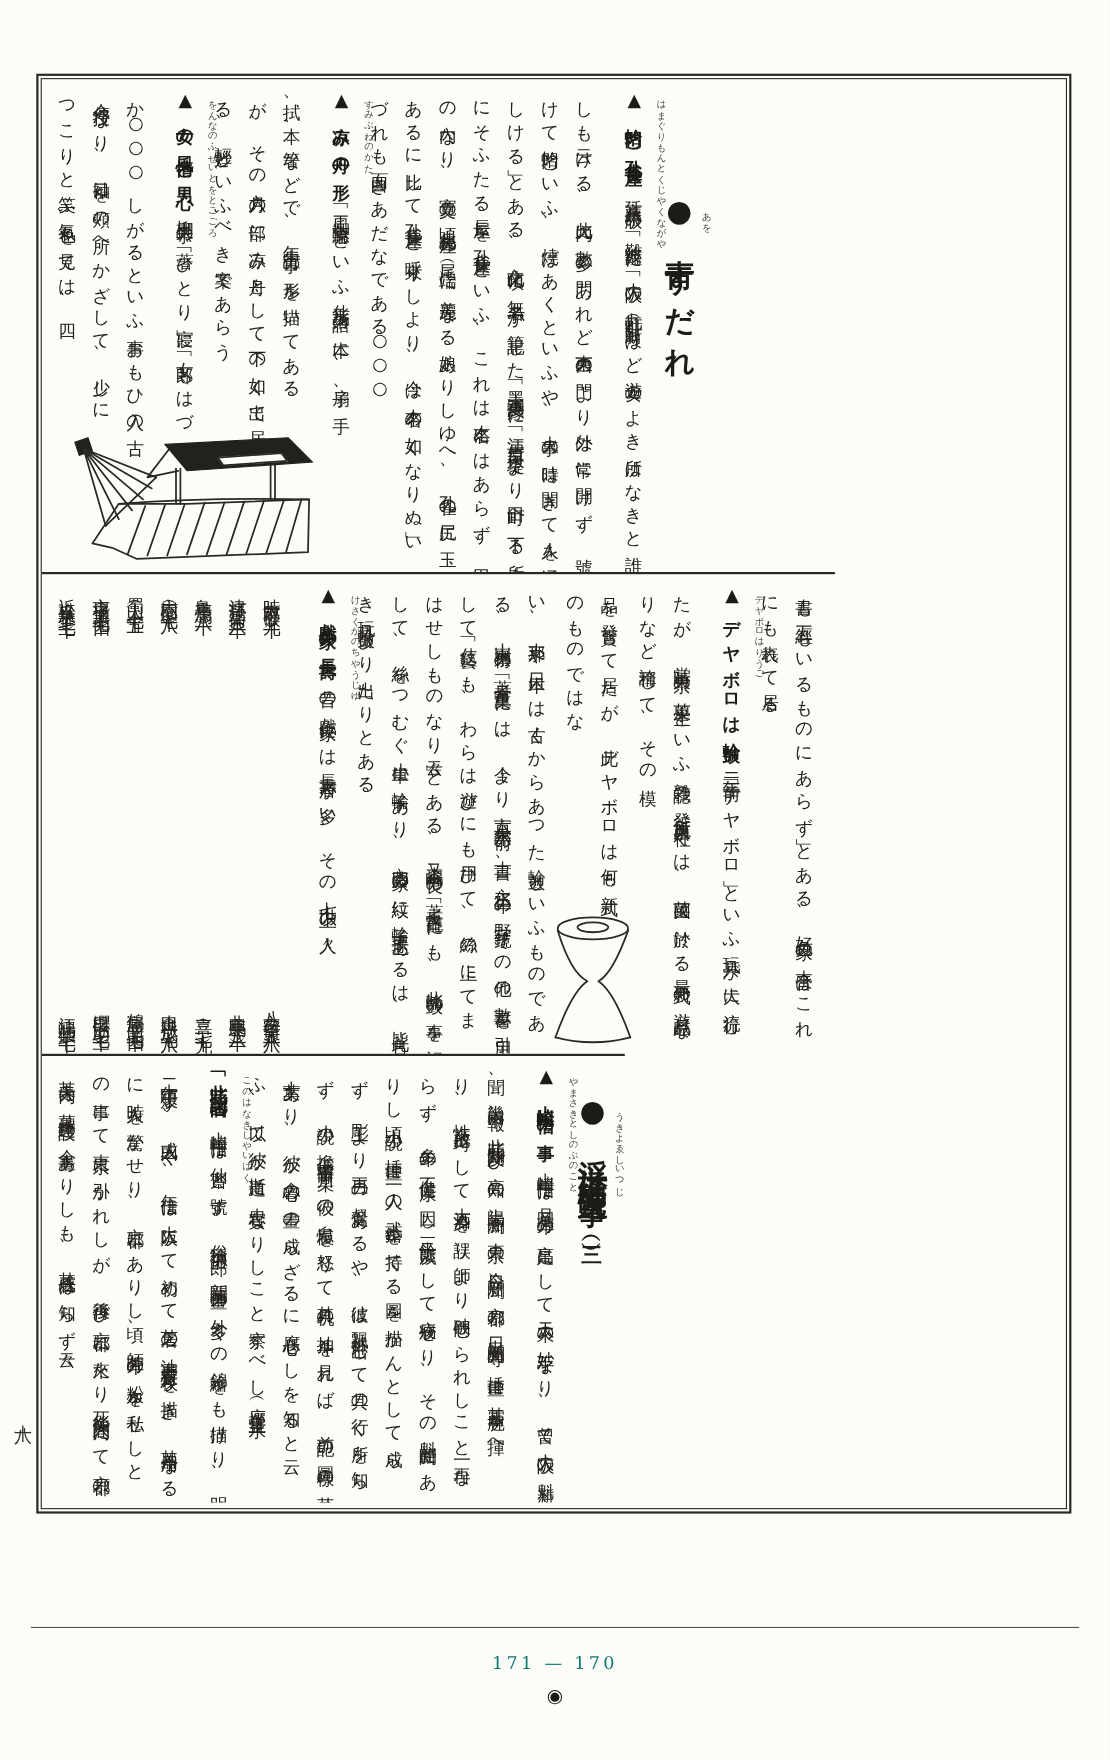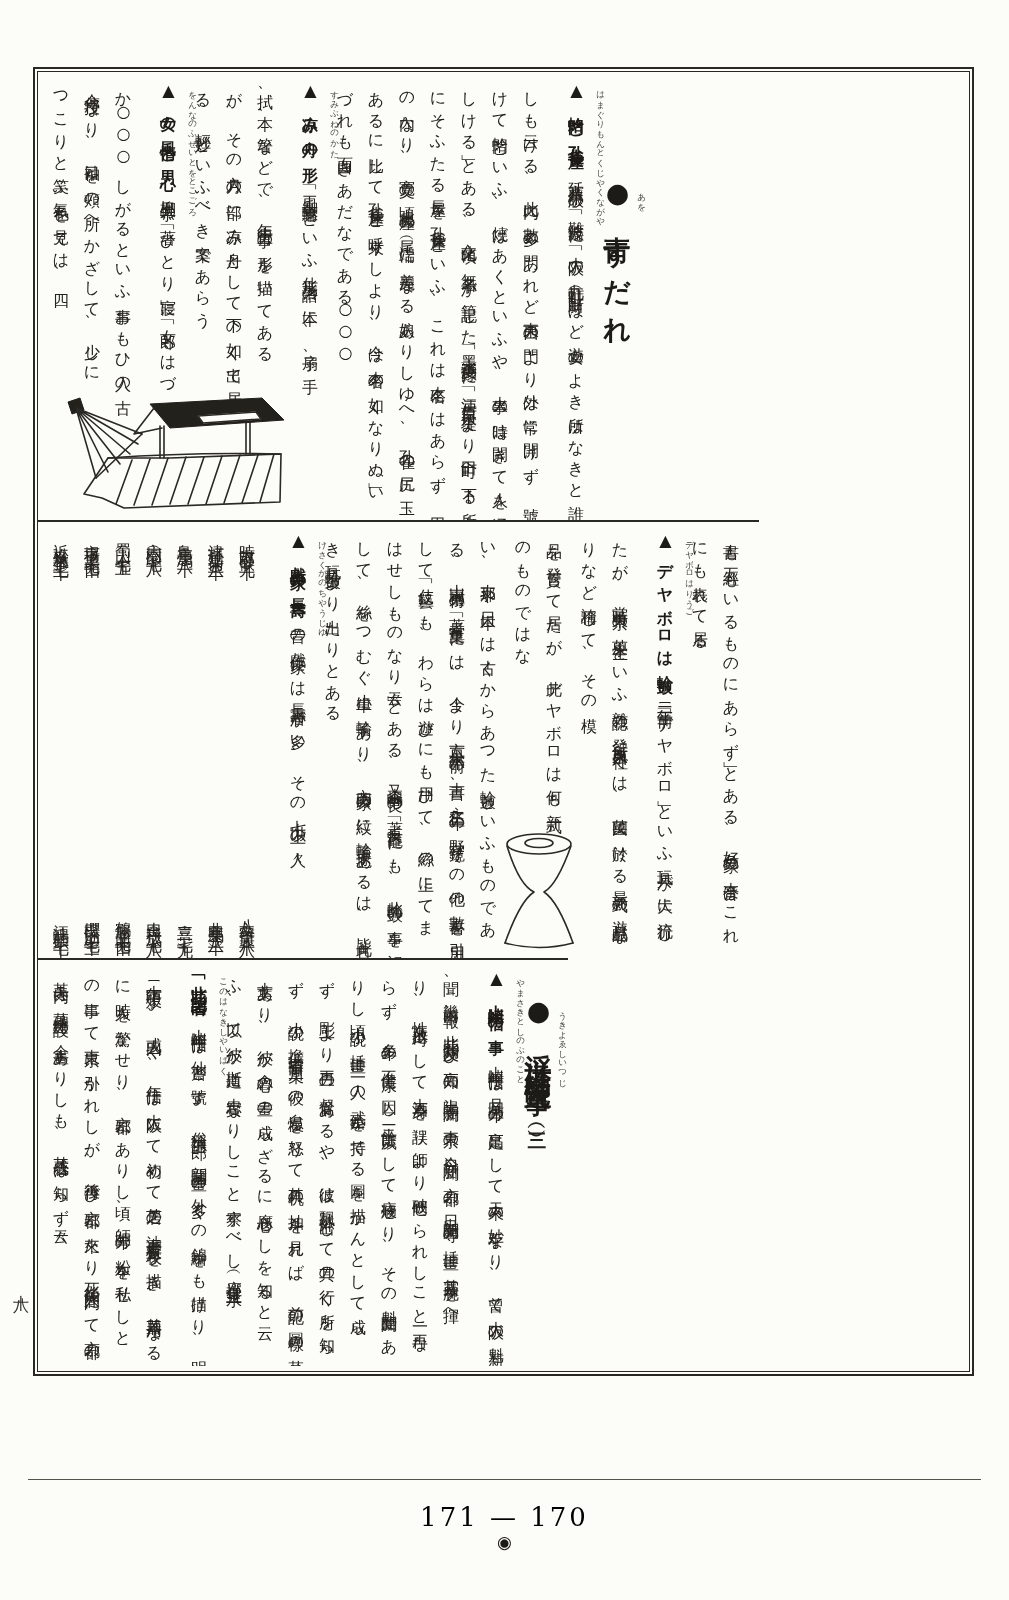--- a/index.html
+++ b/index.html
@@ -69,21 +69,21 @@
   svg .ink{stroke:#2b2923;fill:none;stroke-width:1.6;stroke-linejoin:round;stroke-linecap:round;}
   svg .fill{fill:#23211c;stroke:#23211c;}
   
   .names{height:100%;margin-block-start:6px;}
   .ncol{display:flex;flex-direction:row;justify-content:space-between;height:97%;}
   .ncol span{white-space:nowrap;}
   
   .footer-rule{position:absolute;left:28px;right:28px;top:1479px;height:1px;background:#55524a;}
   .footer-pages{
     position:absolute;left:0;width:100%;top:1502px;text-align:center;
-    font-size:26px;letter-spacing:3px;color:#000000;
+    font-size:16px;letter-spacing:3px;color:#0f766e;
     font-family:"DejaVu Serif","Liberation Serif",serif;
   }
   .footer-mark{position:absolute;left:0;width:100%;top:1532px;text-align:center;font-size:17px;color:#1d1b17;}
 </style>
 </head>
 <body>
 
 <div class="sheet">
 
   <div class="folio">十八</div>

